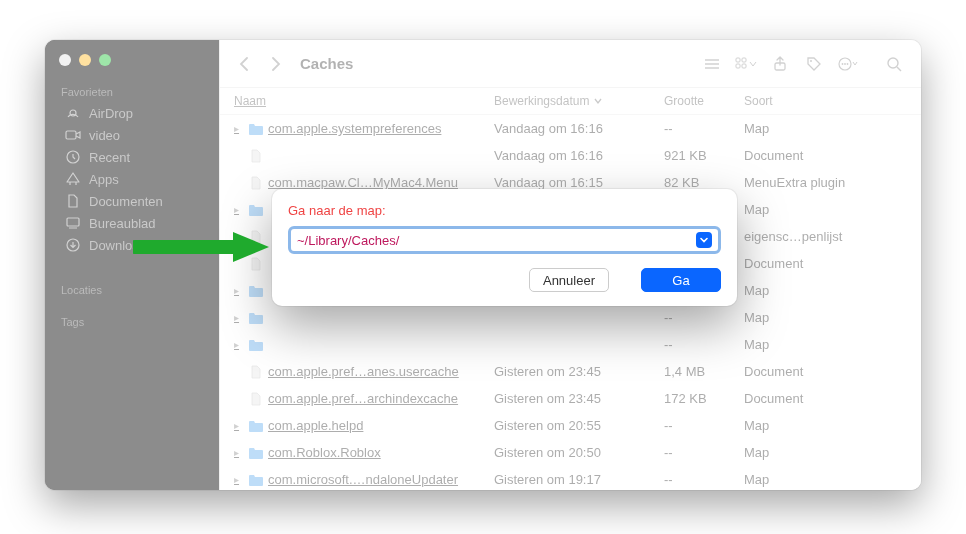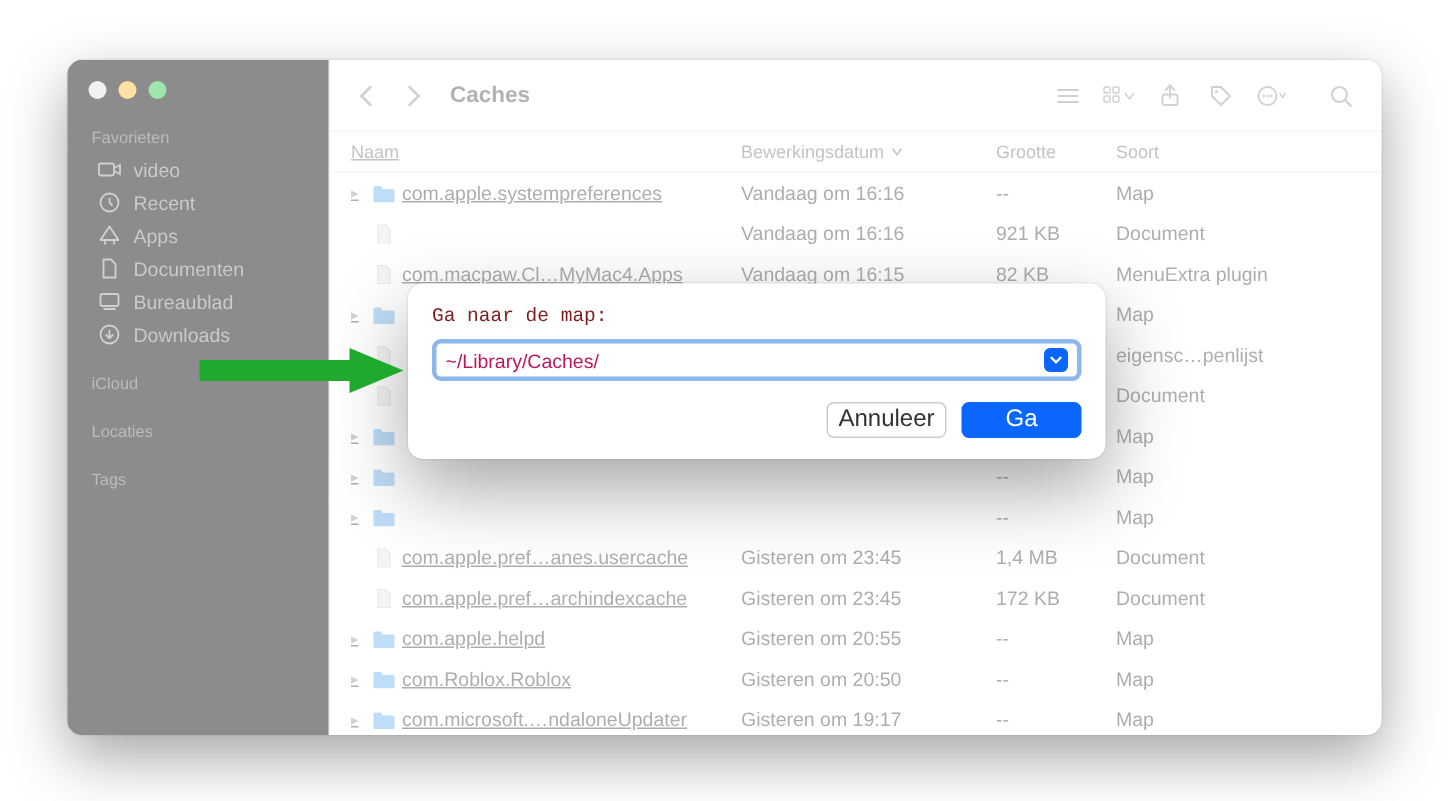--- a/index.html
+++ b/index.html
@@ -133,21 +133,21 @@
     position: absolute;
     left: 272px; top: 189px;
     width: 465px;
     background: #fff;
     border-radius: 10px;
     box-shadow: 0 20px 50px rgba(0,0,0,0.35), 0 0 0 1px rgba(0,0,0,0.05);
     padding: 14px 16px 14px 16px;
     z-index: 20;
   }
   .modal-label {
-    font-size: 13px; color: #7f1d1d; margin-bottom: 8px; font-family: Liberation Mono, monospace;
+    font-size: 13px; color: #ef4444; margin-bottom: 8px;
   }
   .inputwrap {
     position: relative;
     border: 3px solid #8cb8ea;
     border-radius: 6px;
     padding: 3px 6px;
     display: flex; align-items: center;
     margin-bottom: 14px;
   }
   .inputwrap input {
@@ -163,23 +163,24 @@
     display: inline-flex; align-items: center; justify-content: center;
     color: #fff; font-size: 10px;
     flex-shrink: 0;
   }
   .modal-btns {
     display: flex; justify-content: flex-end; gap: 10px;
   }
   .btn {
     min-width: 80px; height: 24px;
     border-radius: 5px;
-    font-size: 16px;
+    font-size: 13px;
     display: inline-flex; align-items: center; justify-content: center;
     cursor: pointer;
+    margin-left: 22px;
   }
   .btn-secondary {
     background: #fff; border: 1px solid #ccc; color: #333;
   }
   .btn-primary {
     background: #0a66ff; color: #fff; border: 1px solid #0a66ff;
   }
   
   .arrow {
     position: absolute;
@@ -199,20 +200,29 @@
     <div class="traffic">
       <span class="t-red"></span>
       <span class="t-yellow"></span>
       <span class="t-green"></span>
     </div>
     <div id="sidebar-sections">
         <div class="side-heading">Favorieten</div>
         <div class="side-item">
           <span class="ic">
             <svg width="16" height="16" viewBox="0 0 16 16">
+              <circle cx="8" cy="8" r="3" stroke="#9a9a9a" fill="none" stroke-width="1.2"></circle>
+              <path d="M3 12 A6 6 0 0 1 13 12" stroke="#9a9a9a" fill="none" stroke-width="1.2"></path>
+            </svg>
+          </span>
+          <span>AirDrop</span>
+        </div>
+        <div class="side-item">
+          <span class="ic">
+            <svg width="16" height="16" viewBox="0 0 16 16">
               <rect x="1" y="4" width="10" height="8" rx="1.5" stroke="#9a9a9a" fill="none" stroke-width="1.2"></rect>
               <path d="M11 7 L15 5 L15 11 L11 9" stroke="#9a9a9a" fill="none" stroke-width="1.2"></path>
             </svg>
           </span>
           <span>video</span>
         </div>
         <div class="side-item">
           <span class="ic">
             <svg width="16" height="16" viewBox="0 0 16 16">
               <circle cx="8" cy="8" r="6" stroke="#9a9a9a" fill="none" stroke-width="1.2"></circle>
@@ -251,21 +261,20 @@
         <div class="side-item">
           <span class="ic">
             <svg width="16" height="16" viewBox="0 0 16 16">
               <circle cx="8" cy="8" r="6" stroke="#9a9a9a" fill="none" stroke-width="1.2"></circle>
               <path d="M8 5 L8 10 M5.5 8 L8 10.5 L10.5 8" stroke="#9a9a9a" fill="none" stroke-width="1.2"></path>
             </svg>
           </span>
           <span>Downloads</span>
         </div>
         <div class="side-section"></div>
-        <div class="side-heading">iCloud</div>
         <div class="side-section"></div>
         <div class="side-heading">Locaties</div>
         <div class="side-section"></div>
         <div class="side-heading">Tags</div>
         <div class="side-section"></div>
       </div>
   </div>
 
   <div class="main">
     <div class="toolbar">
@@ -369,21 +378,21 @@
           <div class="c-kind">Document</div>
         </div>
         <div class="row">
           <div class="c-name">
             <span class="disclose"></span>
             <span class="fic">
               <svg width="14" height="14" viewBox="0 0 14 14">
                 <path d="M3 1 L8 1 L11 4 L11 13 L3 13 Z" fill="#e8e8e8" stroke="#ccc" stroke-width="0.8"></path>
               </svg>
             </span>
-            <span>com.macpaw.Cl…MyMac4.Apps</span>
+            <span>com.macpaw.Cl…MyMac4.Menu</span>
           </div>
           <div class="c-date">Vandaag om 16:15</div>
           <div class="c-size">82 KB</div>
           <div class="c-kind">MenuExtra plugin</div>
         </div>
         <div class="row">
           <div class="c-name">
             <span class="disclose">▸</span>
             <span class="fic">
               <svg width="16" height="12" viewBox="0 0 16 12">

